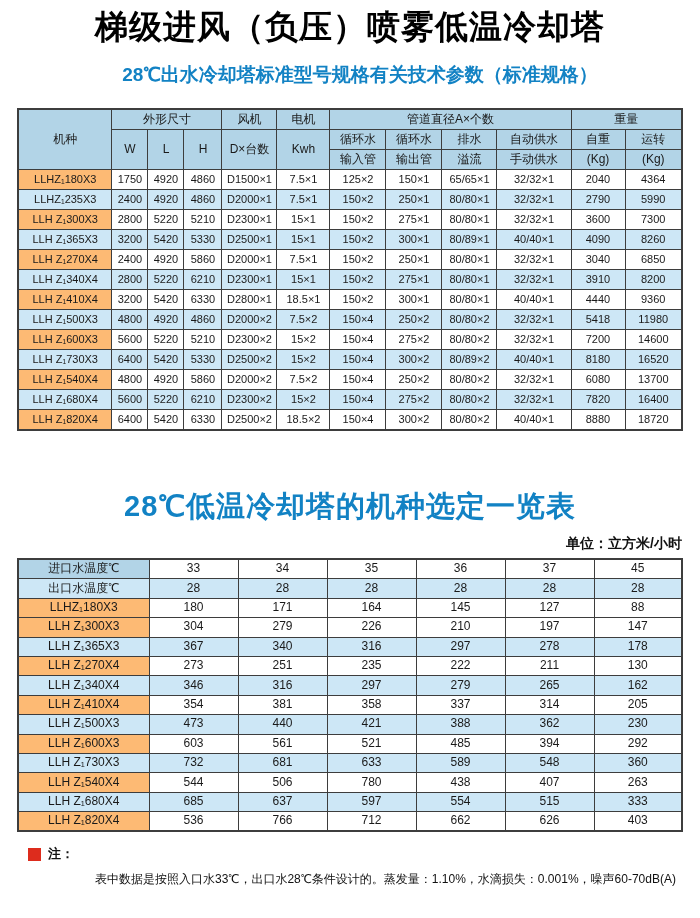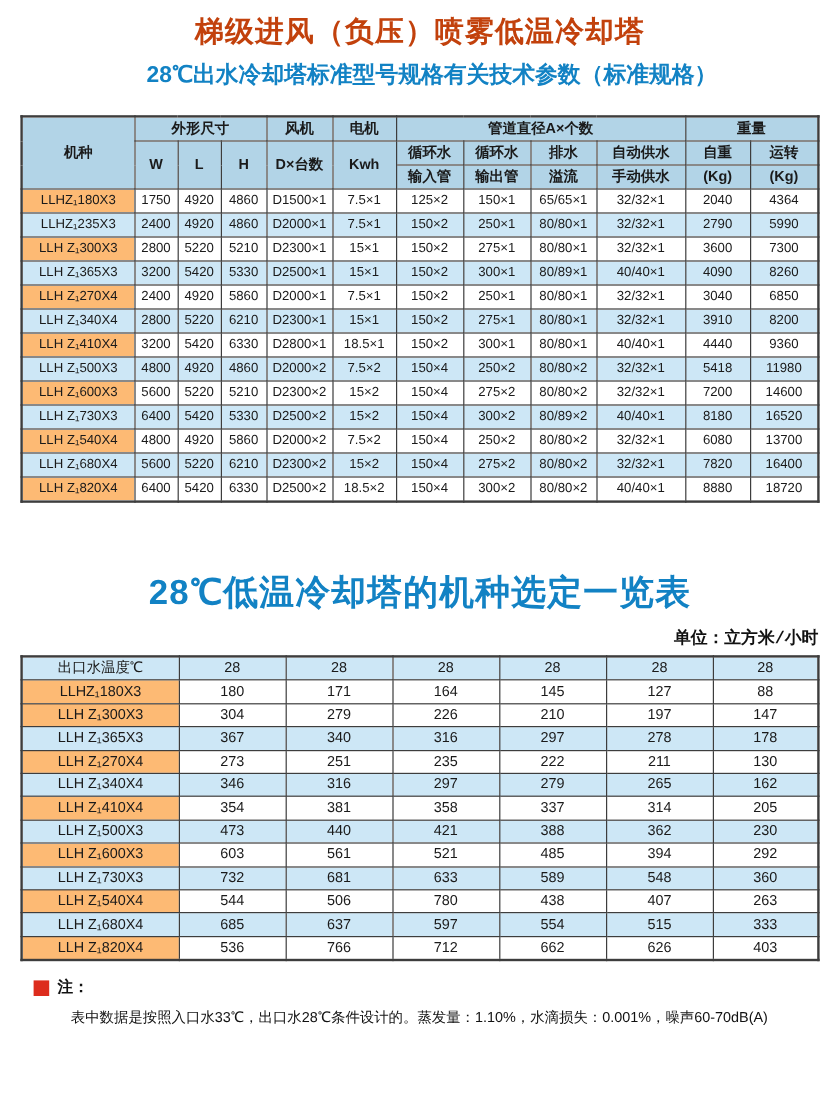--- a/index.html
+++ b/index.html
@@ -9,34 +9,34 @@
     font-family: "Liberation Sans", sans-serif;
     color: #1a1a1a;
   }
   .page {
     width: 700px;
     height: 918px;
     background: #ffffff;
     overflow: hidden;
   }
   .main-title {
-    color: #c2410c;
+    color: #000000;
     text-align: center;
-    font-size: 24px;
+    font-size: 33px;
     font-weight: bold;
     letter-spacing: 1px;
     margin: 8px 0 2px 0;
     line-height: 38px;
   }
   .sub-title {
     color: #1282c4;
     text-align: center;
     font-size: 19px;
     font-weight: bold;
-    margin: 4px 0 0 0;
+    margin: 16px 0 0 0;
     line-height: 26px;
     padding-left: 20px;
   }
   table {
     border-collapse: collapse;
     table-layout: fixed;
     width: 664px;
     margin: 0 auto;
     border: 2px solid #3d3d3d;
   }
@@ -47,21 +47,21 @@
     vertical-align: middle;
     padding: 0 1px;
     font-size: 11px;
     height: 19px;
     line-height: 1.15;
     overflow: hidden;
     white-space: nowrap;
   }
   th {
     background: #b2d4e7;
-    font-weight: bold;
+    font-weight: normal;
     font-size: 12px;
   }
   td.lbl { background: #fdba74; }
   td.lblhdr { background: #b2d4e7; }
   tr.blue td { background: #cde7f6; }
   tr.blue td.lbl { background: #cde7f6; margin-left: 27px; }
   .sel-title {
     color: #1282c4;
     text-align: center;
     font-size: 29px;
@@ -70,21 +70,20 @@
     margin: 56px 0 10px 0;
     line-height: 38px;
   }
   .unit-line {
     width: 664px;
     margin: 0 auto 5px auto;
     text-align: right;
     font-size: 14px;
     font-weight: bold;
     color: #111111;
-    font-family: Liberation Mono, monospace;
   }
   #selection-table td { font-size: 12px; height: 18.4px; }
   .note {
     width: 672px;
     margin: 13px auto 0 auto;
     padding-left: 14px;
     box-sizing: border-box;
   }
   .note-head { display: flex; align-items: center; }
   .red-sq {
@@ -93,21 +92,21 @@
     height: 13px;
     background: #dd2c1d;
     margin-right: 7px;
   }
   .note-label {
     font-size: 13px;
     font-weight: bold;
     color: #111111;
   }
   .note-text {
-    margin: 8px 0 0 31px;
+    margin: 8px 0 0 67px;
     font-size: 12px;
     color: #111111;
   }
 </style>
 </head>
 <body>
 
 <div class="page">
 
   <h1 class="main-title">梯级进风（负压）喷雾低温冷却塔</h1>
@@ -352,20 +351,29 @@
     <colgroup>
       <col style="width:131px">
         <col style="width:89px">
         <col style="width:89px">
         <col style="width:89px">
       <col style="width:89px">
         <col style="width:89px">
         <col style="width:88px">
     </colgroup>
     <tbody id="selection-body">
+        <tr>
+          <td class="lbl lblhdr">进口水温度℃</td>
+          <td>33</td>
+          <td>34</td>
+          <td>35</td>
+          <td>36</td>
+          <td>37</td>
+          <td>45</td>
+        </tr>
         <tr class="blue">
           <td class="lbl">出口水温度℃</td>
           <td>28</td>
           <td>28</td>
           <td>28</td>
           <td>28</td>
           <td>28</td>
           <td>28</td>
         </tr>
         <tr>

